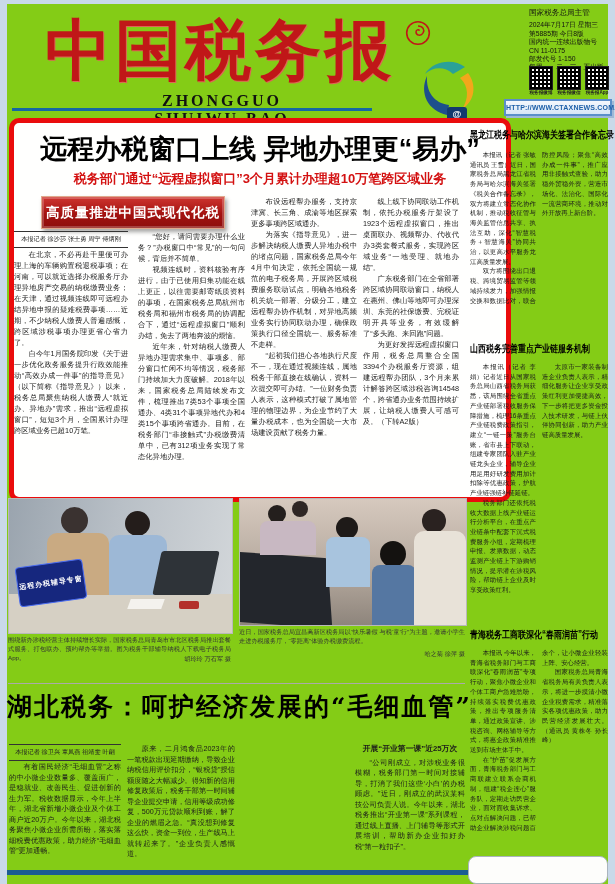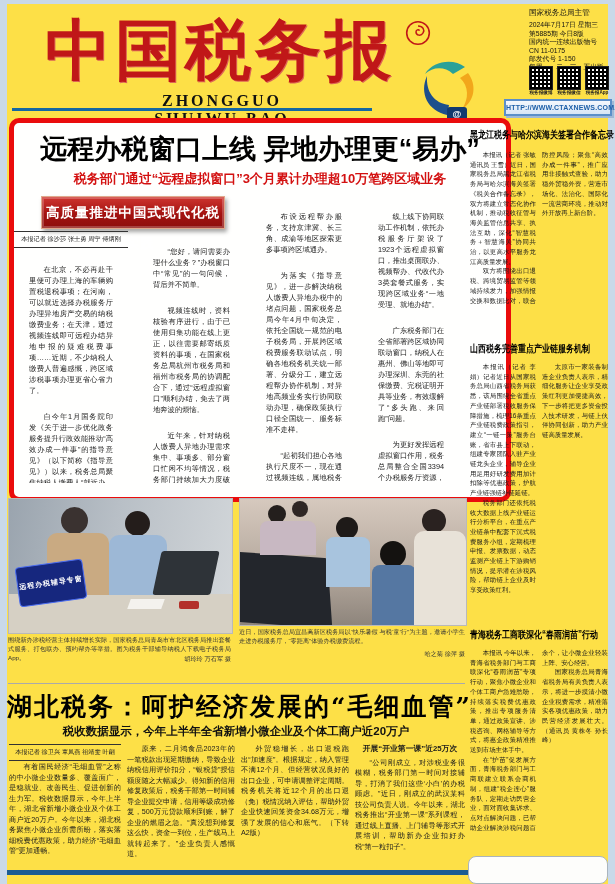--- a/index.html
+++ b/index.html
@@ -1,36 +1,36 @@
 <!DOCTYPE html>
 <html><head>
 <meta charset="utf-8">
 <style>
   html,body{margin:0;padding:0;}
   body{width:615px;height:884px;background:#c9d9e9;font-family:"Liberation Sans",sans-serif;position:relative;overflow:hidden;}
-  .page{position:absolute;left:7px;top:4px;width:601px;height:880px;background:#fde047;color:#1a1a1a;}
+  .page{position:absolute;left:7px;top:4px;width:601px;height:880px;background:#84cc16;color:#1a1a1a;}
   .abs{position:absolute;}
   
   .paper-title{font-family:"DejaVu Serif",serif;font-weight:900;color:#c01718;font-size:66px;line-height:84px;letter-spacing:4px;white-space:nowrap;text-shadow:1px 1px 0 #d65;}
   .pinyin{font-family:"Liberation Serif",serif;font-weight:700;font-size:16px;letter-spacing:3px;color:#111;text-align:center;}
   .blueline{background:#1467a3;}
   .mast-info{font-size:6.8px;line-height:8.4px;font-weight:400;color:#111;}
   .mast-info .sup{font-size:7.6px;margin-bottom:4px;}
   .qr{width:22px;height:22px;background-color:#fff;background-image:repeating-linear-gradient(0deg,#000 0 2px,transparent 2px 4px),repeating-linear-gradient(90deg,#000 0 2px,#fff 2px 4px);border:1px solid #222;}
   .qr-label{font-size:4.6px;font-weight:700;color:#222;text-align:center;width:24px;}
   .site-bar{border:2px solid #5b8fc9;background:linear-gradient(#f4f8fd,#d7e5f5);color:#1d5fa8;font-size:7px;font-weight:800;text-align:center;line-height:13px;box-shadow:2px 2px 0 #9fb8d6;letter-spacing:0.2px;}
   .at-badge{background:#123a6e;border-radius:3px;color:#fff;font-size:9px;font-weight:700;text-align:center;line-height:14px;}
   
   .lead-box{border:5px solid #ea0c0c;border-radius:10px;background:#fffffe;}
   .lead-headline{text-align:center;font-size:27px;font-weight:900;letter-spacing:0px;color:#000;white-space:nowrap;}
   .lead-subhead{text-align:center;font-size:13px;font-weight:700;color:#d31111;}
   .banner{background:linear-gradient(180deg,#cf3530 0%,#a31210 55%,#8d0d0b 100%);border:1px solid #e0a98c;box-shadow:inset 0 0 0 2px rgba(255,255,255,.22),2px 3px 4px rgba(0,0,0,.35);color:#fff;font-family:"Liberation Serif",serif;font-weight:700;font-size:13.5px;text-align:center;letter-spacing:1px;}
   .bylinebox{border-top:1px solid #333;border-bottom:1px solid #333;font-size:6.2px;text-align:center;padding:3px 0;color:#222;white-space:nowrap;overflow:hidden;}
   .col{font-size:7.3px;line-height:11px;text-align:justify;overflow:hidden;color:#1b1b1b;}
-  .col p{margin:15px;text-indent:2em;}
+  .col p{margin:0;text-indent:2em;}
   .scol{font-size:6.4px;line-height:9.7px;text-align:justify;overflow:hidden;column-gap:6px;column-count:2;column-fill:auto;}
   .scol p{margin:0;text-indent:2em;}
   .shead{font-size:10px;font-weight:800;color:#000;white-space:nowrap;transform:scaleX(0.80);transform-origin:0 50%;font-family:"Liberation Sans",sans-serif;}
   
   .photo{overflow:hidden;border:1px solid #b9b9b9;}
   .caption{font-size:6.2px;line-height:8.8px;text-align:justify;color:#333;}
   .credit{font-size:6.2px;color:#333;text-align:right;}
   
   .b-headline{text-align:center;font-family:"DejaVu Serif",serif;font-size:25px;font-weight:700;letter-spacing:2px;color:#000;white-space:nowrap;}
   .b-subhead{text-align:center;font-size:11.5px;font-weight:600;color:#111;}
@@ -140,30 +140,26 @@
     <div class="abs" style="left:174px;top:32px;width:52px;height:94px;border-radius:10px 10px 0 0;background:#e8e2d8;"></div>
     <div class="abs" style="left:28px;top:6px;width:18px;height:18px;border-radius:50%;background:#241f1d;"></div>
     <div class="abs" style="left:52px;top:2px;width:16px;height:16px;border-radius:50%;background:#2e2624;"></div>
     <div class="abs" style="left:20px;top:22px;width:56px;height:34px;border-radius:8px 8px 0 0;background:#c8b8c2;"></div>
   </div>
   <div class="abs caption" style="left:232px;top:624px;width:226px;">近日，国家税务总局宜昌高新区税务局以“快乐暑假 与税‘童’行”为主题，邀请小学生走进办税服务厅，“零距离”体验办税缴费流程。</div>
   <div class="abs credit" style="left:232px;top:646px;width:226px;">哈之菊 徐萍 摄</div>
 
   <div class="abs hr" style="left:1px;top:679px;width:457px;height:1px;"></div>
   <div class="abs b-headline" style="left:0;top:686px;width:458px;">湖北税务：呵护经济发展的“毛细血管”</div>
-  <div class="abs b-subhead" style="left:0;top:720px;width:458px;">税收数据显示，今年上半年全省新增小微企业及个体工商户近20万户</div>
   <div class="abs bylinebox" style="left:2px;top:740px;width:112px;">本报记者 徐卫兴 覃凤燕 祖靖雯 叶翩</div>
   <div class="abs bcol" style="left:2px;top:758px;width:112px;height:106px;">
       <p>有着国民经济“毛细血管”之称的中小微企业数量多、覆盖面广，是稳就业、改善民生、促进创新的生力军。税收数据显示，今年上半年，湖北省新增小微企业及个体工商户近20万户。今年以来，湖北税务聚焦小微企业所需所盼，落实落细税费优惠政策，助力经济“毛细血管”更加通畅。</p>
     </div>
   <div class="abs bcol" style="left:120px;top:740px;width:108px;height:124px;">
       <p>原来，二月鸿食品2023年的一笔税款出现延期缴纳，导致企业纳税信用评价扣分，“银税贷”授信额度随之大幅减少。得知新的信用修复政策后，税务干部第一时间辅导企业提交申请，信用等级成功修复，500万元贷款顺利到账，解了企业的燃眉之急。“真没想到修复这么快，资金一到位，生产线马上就转起来了。”企业负责人感慨道。</p>
-    </div>
-  <div class="abs bcol" style="left:234px;top:740px;width:108px;height:124px;">
-      <p>外贸稳增长，出口退税跑出“加速度”。根据规定，纳入管理不满12个月、但经营状况良好的出口企业，可申请调整评定周期。税务机关将近12个月的出口退（免）税情况纳入评估，帮助外贸企业快速回笼资金34.68万元，增强了发展的信心和底气。（下转A2版）</p>
     </div>
   <div class="abs bcol" style="left:348px;top:740px;width:110px;height:124px;">
     <div class="bcol-head">开展“开业第一课”近25万次</div>
     <div>
         <p>“公司刚成立，对涉税业务很模糊，税务部门第一时间对接辅导，打消了我们这些‘小白’的办税顾虑。”近日，刚成立的武汉某科技公司负责人说。今年以来，湖北税务推出“开业第一课”系列课程，通过线上直播、上门辅导等形式开展培训，帮助新办企业扣好办税“第一粒扣子”。</p>
       </div>
   </div>
   <div class="abs bottom-bar" style="left:0;top:866px;width:601px;height:5px;"></div>
 
   <div class="abs shead" style="left:463px;top:124px;">黑龙江税务与哈尔滨海关签署合作备忘录</div>

